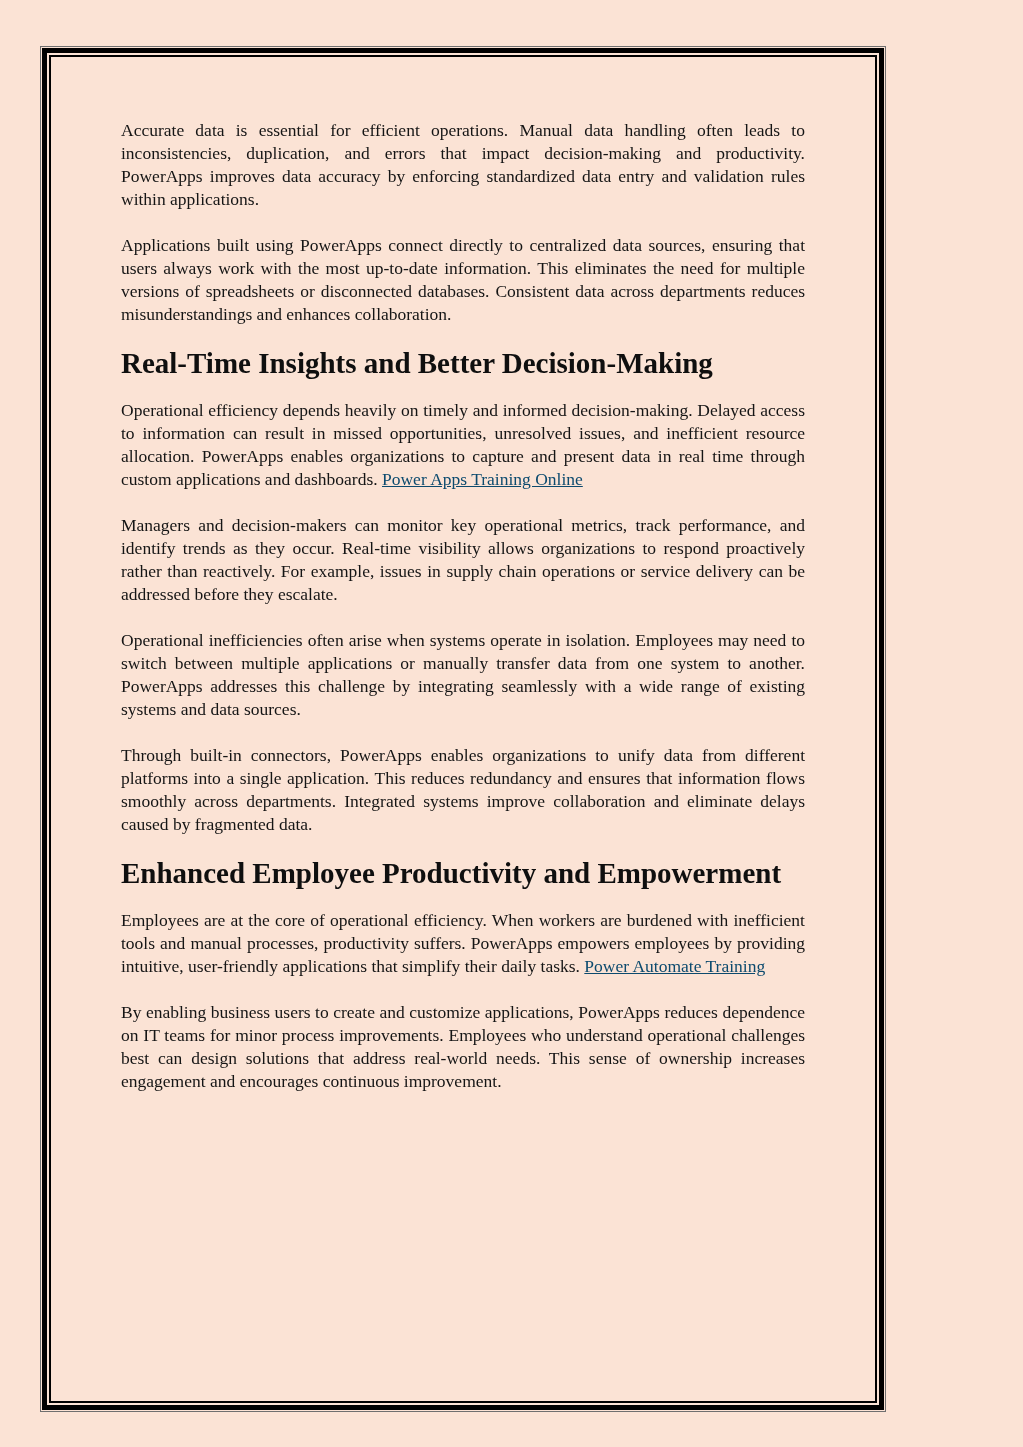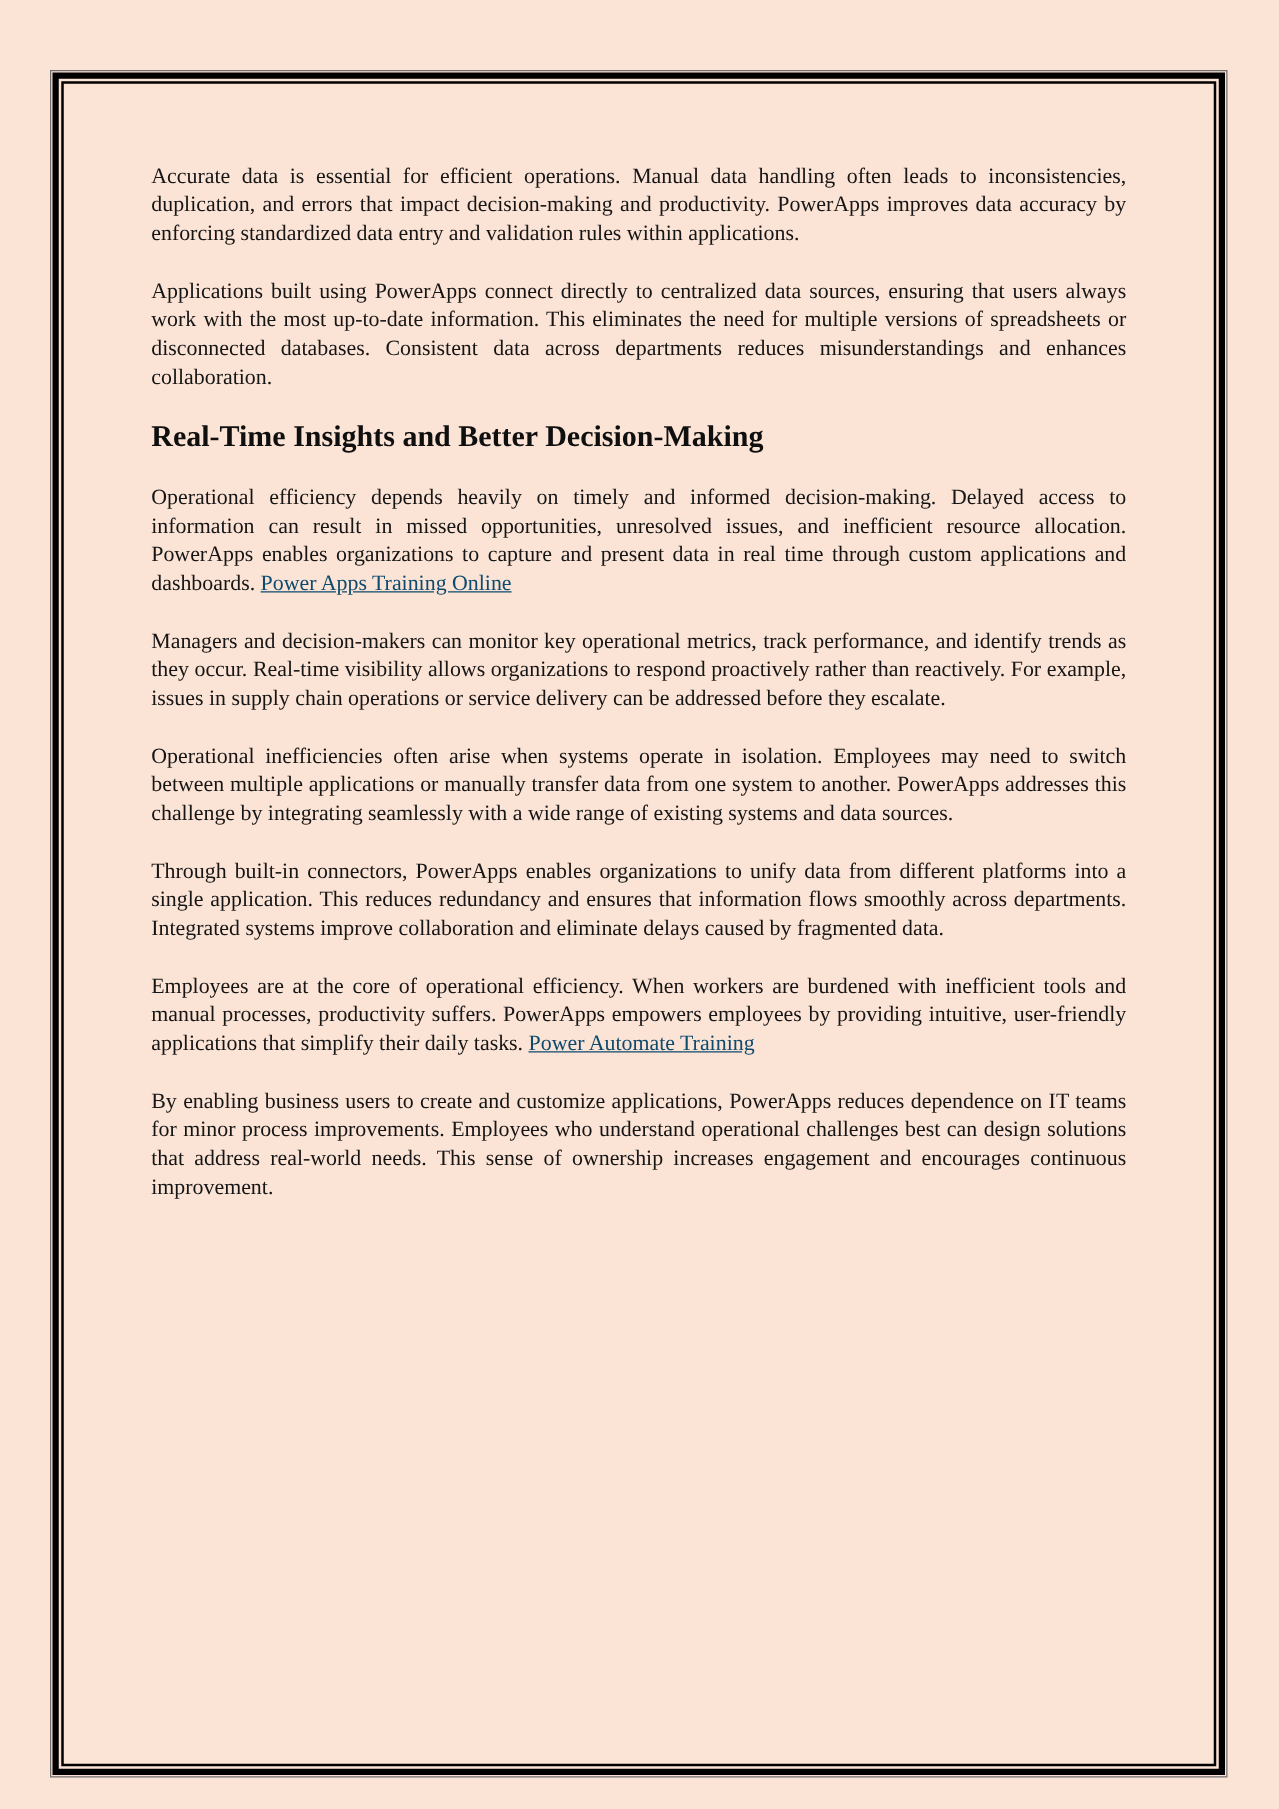--- a/index.html
+++ b/index.html
@@ -6,22 +6,22 @@
   html, body { width: 1023px; height: 1447px; }
   body {
     background: #fbe3d5;
     font-family: "Liberation Serif", "DejaVu Serif", serif;
     color: #151515;
     position: relative;
     overflow: hidden;
   }
   .frame-outer {
     position: absolute;
-    left: 40px; top: 56px;
-    width: 942px; height: 1366px;
+    left: 40px; top: 46px;
+    width: 846px; height: 1366px;
     border: 1px solid #6f6f6f;
     padding: 1px;
   }
   .frame-mid {
     width: 100%; height: 100%;
     border: 5px solid #000;
     padding: 2px;
   }
   .frame-inner {
     width: 100%; height: 100%;
@@ -29,21 +29,21 @@
     padding: 62px 70px 0 70px;
     overflow: hidden;
   }
   .body-text {
     font-size: 17.5px;
     line-height: 23px;
     text-align: justify;
     margin-bottom: 23px;
   }
   .section-heading {
-    font-size: 24px;
+    font-size: 29px;
     line-height: 28px;
     font-weight: bold;
     margin-bottom: 22px;
     text-align: left;
     color: #0f0f0f;
   }
   a.doc-link {
     color: #0c4a6e;
     font-weight: normal;
     text-decoration: underline;
@@ -62,19 +62,20 @@
 
       <h2 class="section-heading">Real-Time Insights and Better Decision-Making</h2>
 
       <p class="body-text"><span>Operational efficiency depends heavily on timely and informed decision-making. Delayed access to information can result in missed opportunities, unresolved issues, and inefficient resource allocation. PowerApps enables organizations to capture and present data in real time through custom applications and dashboards. </span><a class="doc-link">Power Apps Training Online</a></p>
       <p class="body-text">Managers and decision-makers can monitor key operational metrics, track performance, and identify trends as they occur. Real-time visibility allows organizations to respond proactively rather than reactively. For example, issues in supply chain operations or service delivery can be addressed before they escalate.</p>
 
 
       <p class="body-text">Operational inefficiencies often arise when systems operate in isolation. Employees may need to switch between multiple applications or manually transfer data from one system to another. PowerApps addresses this challenge by integrating seamlessly with a wide range of existing systems and data sources.</p>
       <p class="body-text">Through built-in connectors, PowerApps enables organizations to unify data from different platforms into a single application. This reduces redundancy and ensures that information flows smoothly across departments. Integrated systems improve collaboration and eliminate delays caused by fragmented data.</p>
 
+      <h2 class="section-heading">Enhanced Employee Productivity and Empowerment</h2>
 
       <p class="body-text"><span>Employees are at the core of operational efficiency. When workers are burdened with inefficient tools and manual processes, productivity suffers. PowerApps empowers employees by providing intuitive, user-friendly applications that simplify their daily tasks. </span><a class="doc-link">Power Automate Training</a></p>
       <p class="body-text">By enabling business users to create and customize applications, PowerApps reduces dependence on IT teams for minor process improvements. Employees who understand operational challenges best can design solutions that address real-world needs. This sense of ownership increases engagement and encourages continuous improvement.</p>
 
     </div>
   </div>
 </div>
 
 </body></html>

